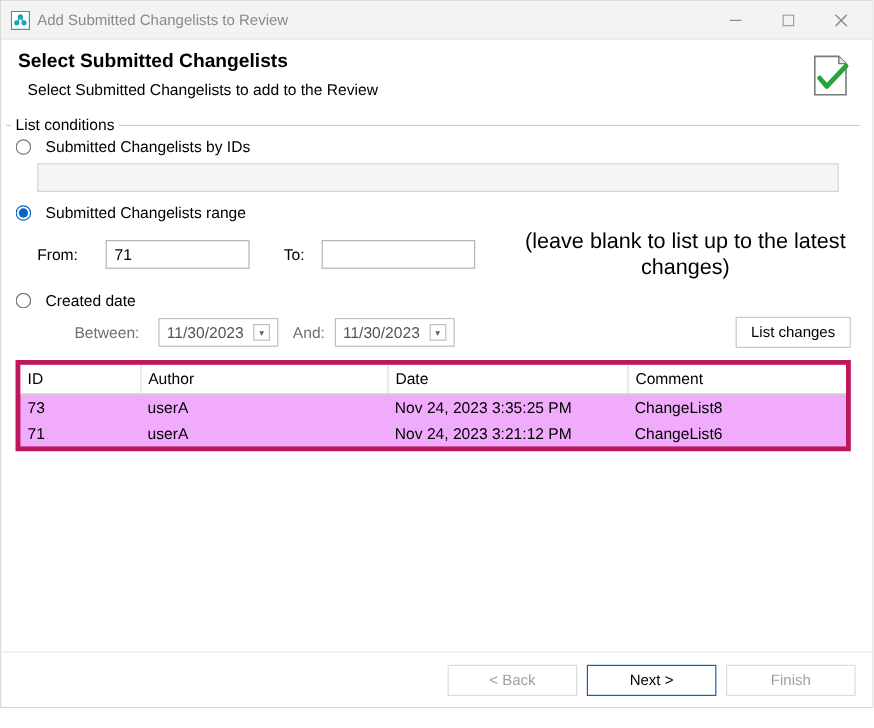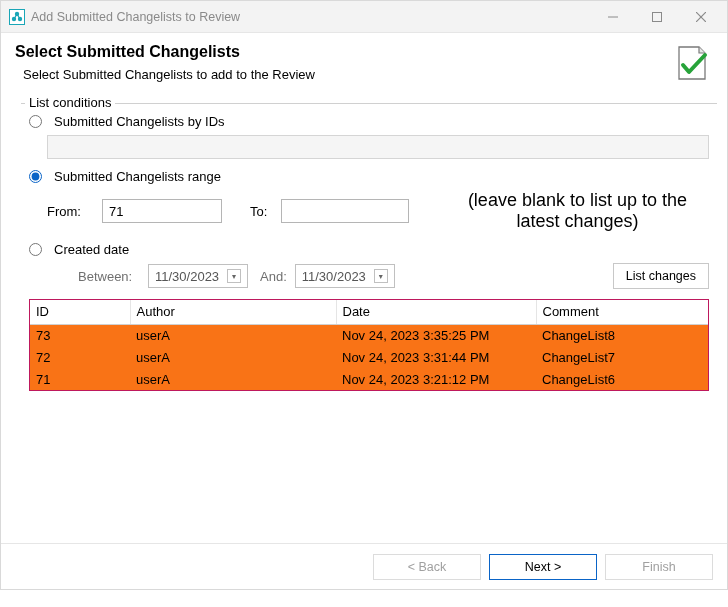--- a/index.html
+++ b/index.html
@@ -10,21 +10,21 @@
   .titlebar .title-text { flex: 1; }
   .titlebar .wbtns { display: flex; gap: 0; }
   .titlebar .wbtn { width: 44px; height: 30px; display: flex; align-items: center; justify-content: center; color: #8a8a8a; font-size: 14px; }
 
   .header { padding: 10px 16px 8px 14px; display: flex; align-items: flex-start; }
   .header-left { flex: 1; }
   .header h1 { font-size: 16px; font-weight: 700; margin: 0 0 6px 0; color: #000; }
   .header p { font-size: 13px; color: #000; margin: 0 0 4px 8px; }
   .header .check-icon { width: 40px; height: 40px; }
 
-  .content { flex: 1; padding: 0 10px 8px 20px; display: flex; flex-direction: column; }
+  .content { flex: 1; padding: 0 10px 8px 4px; display: flex; flex-direction: column; }
 
   .group { border: none; border-top: 1px solid #d0d0d0; margin: 8px 0 0 0; padding: 10px 8px 6px 8px; position: relative; }
   .group-legend { position: absolute; top: -9px; left: 4px; background: #fff; padding: 0 4px; font-size: 13px; color: #000; }
 
   .row { display: flex; align-items: center; font-size: 13px; color: #000; margin: 0 0 6px 0; gap: 8px; }
   .radio { width: 13px; height: 13px; margin: 0 4px 0 0; accent-color: #0a64c7; }
   .field-label { font-size: 13px; color: #000; }
   .dimmed { color: #707070; margin-left: 31px; }
 
   .indent { padding-left: 18px; }
@@ -36,21 +36,21 @@
   .from-input { width: 120px; }
   .to-input { width: 128px; }
   .date-input { width: 100px; border: 1px solid #c0c0c0; height: 24px; padding: 2px 6px; font-size: 13px; background: #fff; display: flex; align-items: center; justify-content: space-between; color: #555; text-align: center; }
   .date-input .dbtn { width: 14px; height: 14px; border: 1px solid #c0c0c0; display: inline-flex; align-items: center; justify-content: center; font-size: 8px; color: #666; margin-left: 4px; }
   .hint { font-size: 18px; color: #000; margin-left: 29px; text-align: center; }
 
   .btn { height: 26px; min-width: 92px; padding: 0 12px; background: #fff; border: 1px solid #c8c8c8; font-size: 12.5px; cursor: pointer; }
   .btn.primary { border-color: #0a64c7; }
   .btn:disabled { color: #a0a0a0; border-color: #dcdcdc; cursor: default; background: #fff; }
 
-  .table-wrap { border: 1px solid #be185d; flex: 1; margin: 8px 0 0 0; overflow: hidden; background: #f97316; }
+  .table-wrap { border: 4px solid #be185d; flex: 1; margin: 8px 0 0 0; overflow: hidden; background: #f0abfc; }
   table { width: 100%; border-collapse: collapse; font-size: 13px; }
   thead th { text-align: left; font-weight: 400; background: #fff; border-bottom: 1px solid #d0d0d0; border-right: 1px solid #e5e5e5; height: 24px; padding: 2px 6px; color: #000; }
   thead th:last-child { border-right: none; }
   tbody td { height: 22px; padding: 2px 6px; color: #000; }
   .col-id { width: 100px; }
   .col-author { width: 206px; }
   .col-date { width: 200px; }
 
   .footer { height: 46px; border-top: 1px solid #e6e6e6; display: flex; align-items: center; justify-content: flex-end; padding: 0 14px; gap: 8px; }
   .footer .btn { min-width: 108px; height: 26px; }
@@ -160,26 +160,20 @@
             </tr>
           </thead>
           <tbody>
             <tr>
               <td>73</td>
               <td>userA</td>
               <td>Nov 24, 2023 3:35:25 PM</td>
               <td>ChangeList8</td>
             </tr>
             <tr>
-              <td>72</td>
-              <td>userA</td>
-              <td>Nov 24, 2023 3:31:44 PM</td>
-              <td>ChangeList7</td>
-            </tr>
-            <tr>
               <td>71</td>
               <td>userA</td>
               <td>Nov 24, 2023 3:21:12 PM</td>
               <td>ChangeList6</td>
             </tr>
           </tbody>
         </table>
       </div>
     </div>
   </div>

